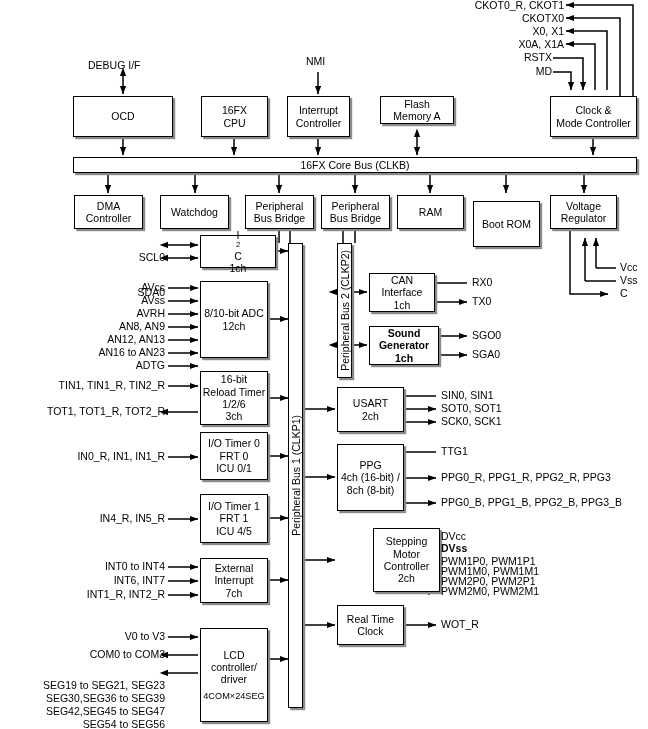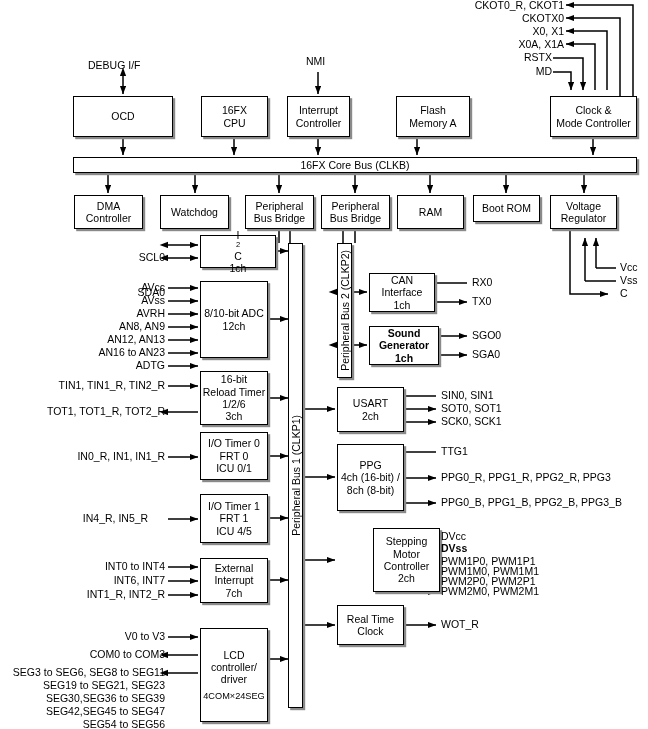--- a/index.html
+++ b/index.html
@@ -158,21 +158,21 @@
   <div class="blk" style="left:201px;top:96px;width:67px;height:41px;">
     <span>16FX</span>
     <span>CPU</span>
   </div>
 
   <div class="blk" style="left:287px;top:96px;width:63px;height:41px;">
     <span>Interrupt</span>
     <span>Controller</span>
   </div>
 
-  <div class="blk" style="left:396px;top:96px;width:74px;height:41px;">
+  <div class="blk" style="left:380px;top:96px;width:74px;height:28px;">
     <span>Flash</span>
     <span>Memory A</span>
   </div>
 
   <div class="blk" style="left:550px;top:96px;width:87px;height:41px;">
     <span>Clock &amp;</span>
     <span>Mode Controller</span>
   </div>
 
   <div class="bus horiz" style="left:73px;top:157px;width:564px;height:16px;">
@@ -195,21 +195,21 @@
 
   <div class="blk" style="left:321px;top:195px;width:69px;height:34px;">
     <span>Peripheral</span>
     <span>Bus Bridge</span>
   </div>
 
   <div class="blk" style="left:397px;top:195px;width:67px;height:34px;">
     <span>RAM</span>
   </div>
 
-  <div class="blk" style="left:473px;top:195px;width:67px;height:27px;">
+  <div class="blk" style="left:473px;top:201px;width:67px;height:46px;">
     <span>Boot ROM</span>
   </div>
 
   <div class="blk" style="left:550px;top:195px;width:67px;height:34px;">
     <span>Voltage</span>
     <span>Regulator</span>
   </div>
 
   <div class="bus vert" style="left:288px;top:243px;width:15px;height:465px;">
     <span>Peripheral Bus 1 (CLKP1)</span>
@@ -314,29 +314,28 @@
   <div class="lbl r" style="left:40px;top:307px;width:125px;">AVRH</div>
   <div class="lbl r" style="left:40px;top:320px;width:125px;">AN8, AN9</div>
   <div class="lbl r" style="left:40px;top:333px;width:125px;">AN12, AN13</div>
   <div class="lbl r" style="left:40px;top:346px;width:125px;">AN16 to AN23</div>
   <div class="lbl r" style="left:40px;top:359px;width:125px;">ADTG</div>
 
   <div class="lbl r" style="left:20px;top:379px;width:145px;">TIN1, TIN1_R, TIN2_R</div>
   <div class="lbl r" style="left:20px;top:405px;width:145px;">TOT1, TOT1_R, TOT2_R</div>
 
   <div class="lbl r" style="left:30px;top:450px;width:135px;">IN0_R, IN1, IN1_R</div>
-  <div class="lbl r" style="left:48px;top:512px;width:135px;text-align:center;">IN4_R, IN5_R</div>
+  <div class="lbl r" style="left:30px;top:512px;width:135px;">IN4_R, IN5_R</div>
 
   <div class="lbl r" style="left:40px;top:560px;width:125px;">INT0 to INT4</div>
   <div class="lbl r" style="left:40px;top:574px;width:125px;">INT6, INT7</div>
   <div class="lbl r" style="left:40px;top:588px;width:125px;">INT1_R, INT2_R</div>
 
   <div class="lbl r" style="left:40px;top:630px;width:125px;">V0 to V3</div>
   <div class="lbl r" style="left:40px;top:648px;width:125px;">COM0 to COM3</div>
-  <div class="lbl r" style="left:5px;top:666px;width:160px;">SEG3 to SEG6, SEG8 to SEG11</div>
   <div class="lbl r" style="left:5px;top:679px;width:160px;text-align:right;">SEG19 to SEG21, SEG23</div>
   <div class="lbl r" style="left:5px;top:692px;width:160px;">SEG30,SEG36 to SEG39</div>
   <div class="lbl r" style="left:5px;top:705px;width:160px;">SEG42,SEG45 to SEG47</div>
   <div class="lbl r" style="left:5px;top:718px;width:160px;">SEG54 to SEG56</div>
 
   <div class="lbl l" style="left:620px;top:261px;">Vcc</div>
   <div class="lbl l" style="left:620px;top:274px;">Vss</div>
   <div class="lbl l" style="left:620px;top:287px;">C</div>
 
   <div class="lbl l" style="left:472px;top:276px;">RX0</div>

